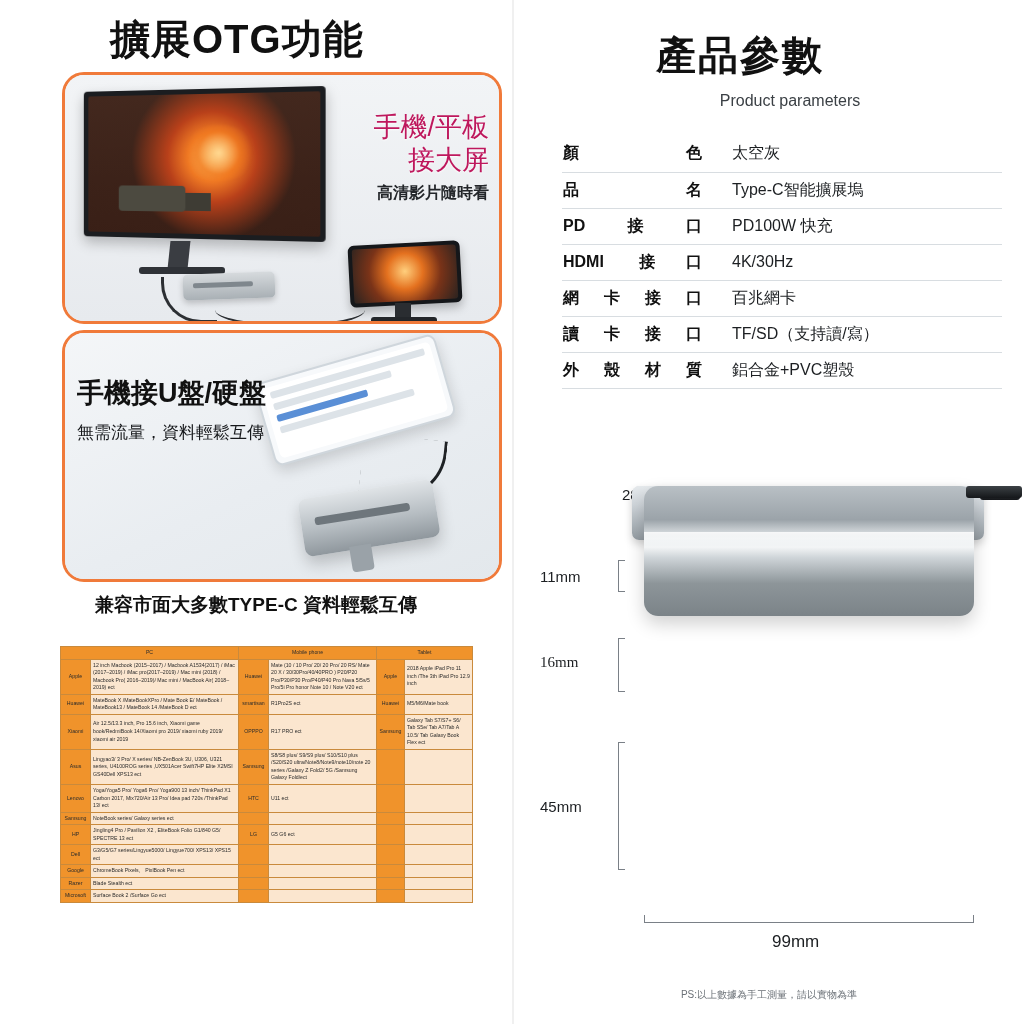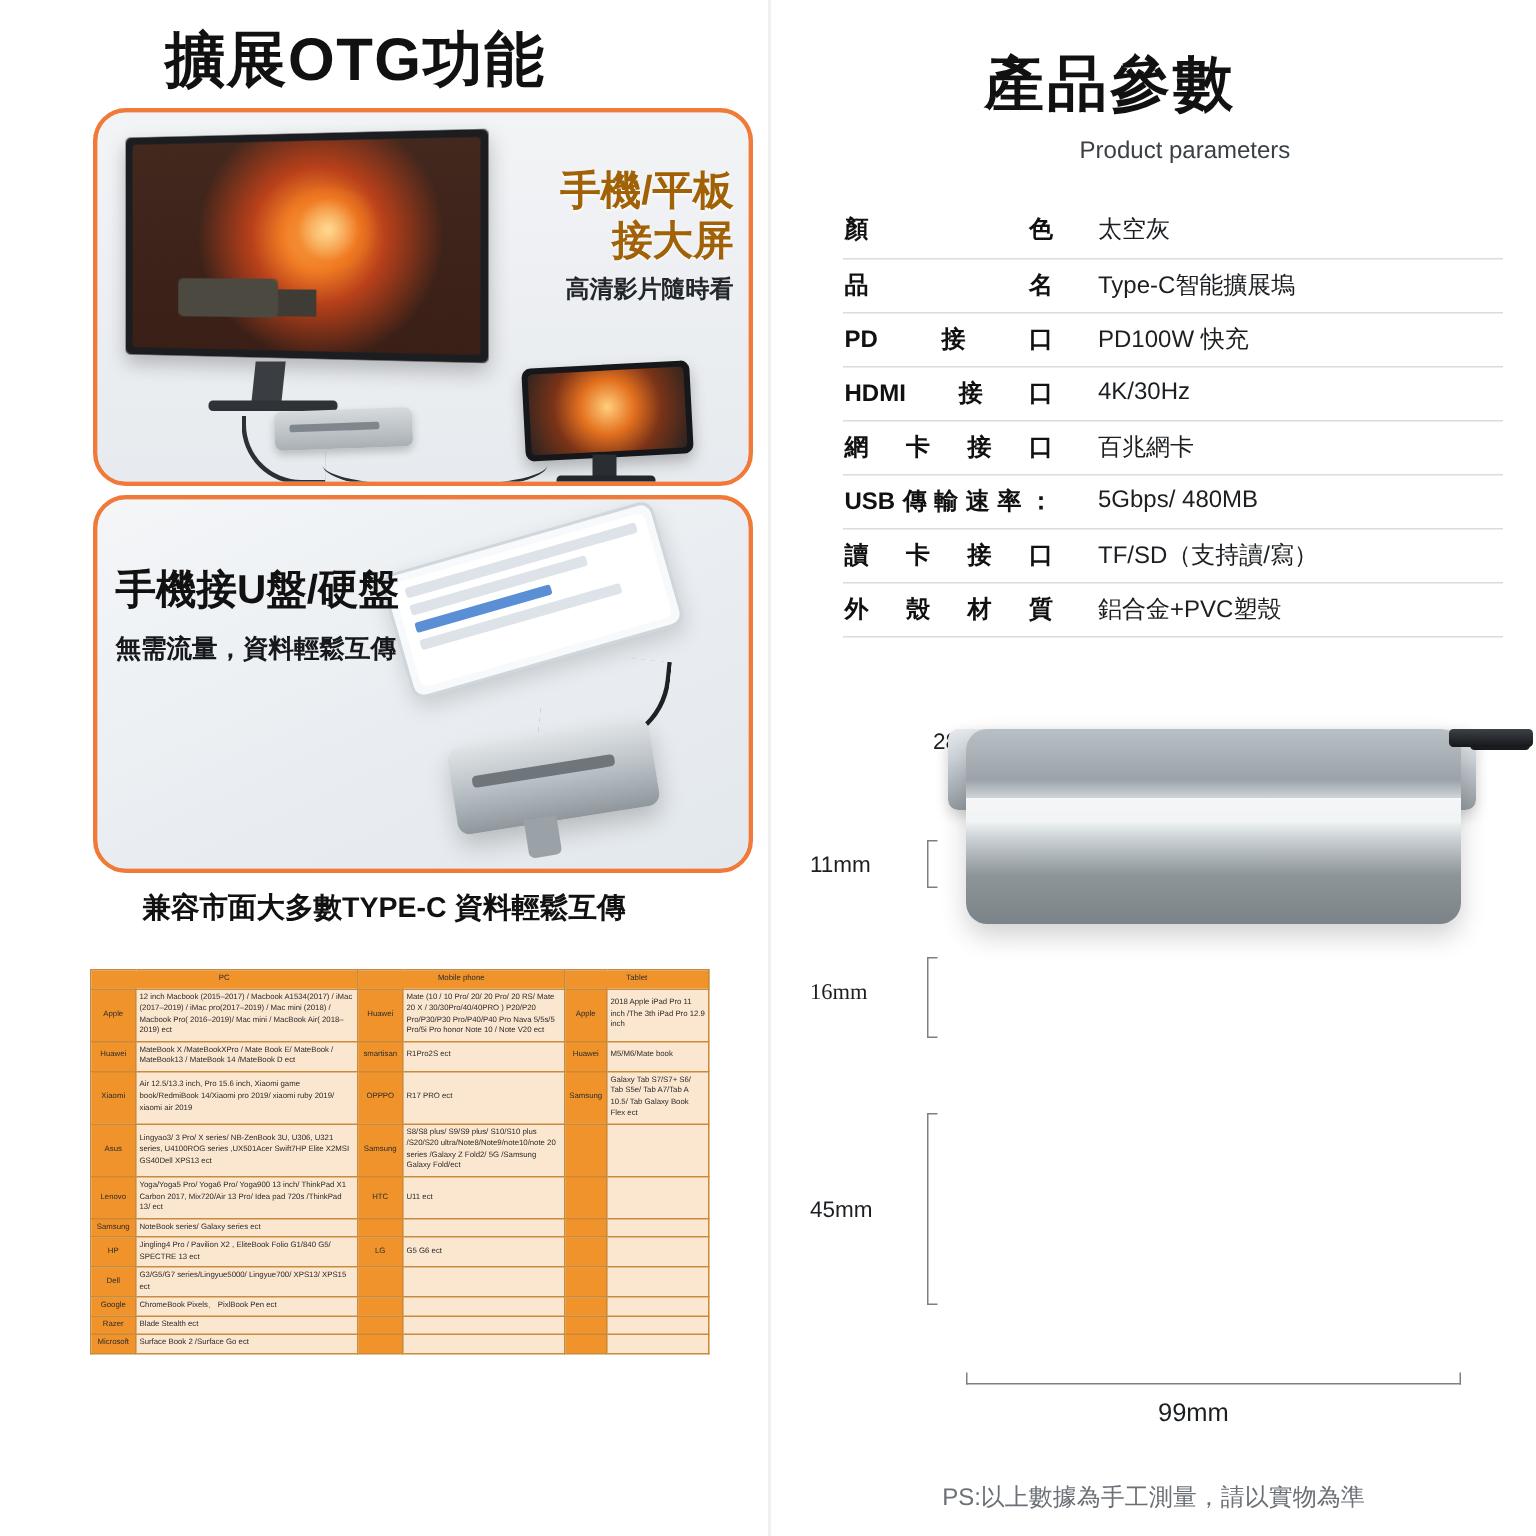--- a/index.html
+++ b/index.html
@@ -115,21 +115,21 @@
   }
   .cable2 {
     position: absolute; left: 96px; top: 202px; width: 56px; height: 46px;
     border-left: 3px solid #2c2f33; border-bottom: 3px solid #2c2f33;
     border-radius: 0 0 0 40px;
   }
   .tv-caption {
     position: absolute; right: 10px; top: 36px; text-align: right;
   }
   .tv-caption .big {
-    font-size: 27px; font-weight: bold; color: #a16207; line-height: 1.22;
+    font-size: 27px; font-weight: normal; color: #be185d; line-height: 1.22;
     text-shadow: 0 1px 2px rgba(255,255,255,.9);
   }
   .tv-caption .sml {
     margin-top: 6px; font-size: 16px; color: #23262a; font-weight: 600;
   }
 
   
   .disk-scene { position: absolute; inset: 0; background: linear-gradient(155deg,#f4f6f8 0%, #e9edf1 55%, #e3e8ec 100%); }
   .d-phone {
     position: absolute; left: 196px; top: 24px; width: 188px; height: 86px;
@@ -157,21 +157,21 @@
     position: absolute; left: 296px; top: 104px; width: 84px; height: 62px;
     border-right: 3px solid #1f2225; border-bottom: 3px solid #1f2225;
     border-radius: 0 0 50px 0; transform: rotate(6deg);
   }
   .d-tip {
     position: absolute; left: 286px; top: 212px; width: 22px; height: 26px;
     background: #9aa2a8; border-radius: 0 0 4px 4px; transform: rotate(-9deg);
   }
   .disk-caption { position: absolute; left: 12px; top: 42px; }
   .disk-caption .big { font-size: 27px; font-weight: bold; color: #111; }
-  .disk-caption .sml { margin-top: 10px; font-size: 17px; color: #16181b; font-weight: 700; }
+  .disk-caption .sml { margin-top: 10px; font-size: 17px; color: #16181b; font-weight: 400; }
 
   .compat-line {
     position: absolute; left: 0; top: 592px; width: 512px;
     text-align: center; font-size: 19px; font-weight: bold; color: #111;
   }
 
   
   .compat-table {
     position: absolute; left: 60px; top: 646px; width: 412px;
     border-collapse: collapse;
@@ -294,21 +294,21 @@
   }
   .hub-3d-cable {
     position: absolute; left: 452px; top: 806px - 486px;
     width: 56px; height: 12px;
     background: linear-gradient(180deg,#3c4145,#15171a);
     border-radius: 3px;
   }
 
   .footnote {
     position: absolute; left: 0; top: 988px; width: 510px;
-    text-align: center; font-size: 16px; color: #6b7177;
+    text-align: center; font-size: 10px; color: #6b7177;
   }
 </style>
 </head>
 <body>
 
 <div class="page">
   <div class="divider-v"></div>
 
   <div class="left">
 
@@ -489,24 +489,20 @@
         </tr>
         <tr>
           <td class="k">HDMI 接口</td>
           <td class="v">4K/30Hz</td>
         </tr>
         <tr>
           <td class="k">網卡接口</td>
           <td class="v">百兆網卡</td>
         </tr>
         <tr>
-          <td class="k">USB傳輸速率：</td>
-          <td class="v">5Gbps/ 480MB</td>
-        </tr>
-        <tr>
           <td class="k">讀卡接口</td>
           <td class="v">TF/SD（支持讀/寫）</td>
         </tr>
         <tr>
           <td class="k">外殼材質</td>
           <td class="v">鋁合金+PVC塑殼</td>
         </tr>
       </tbody>
     </table>
 

